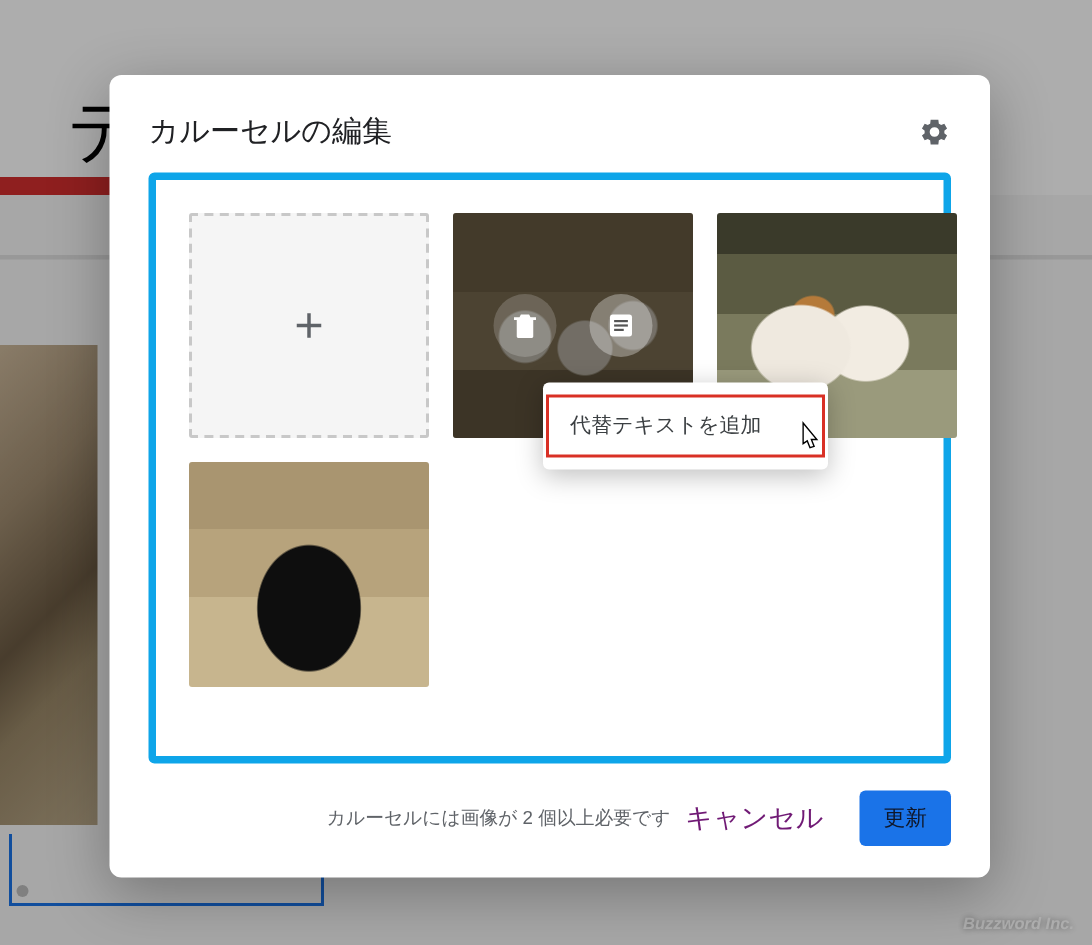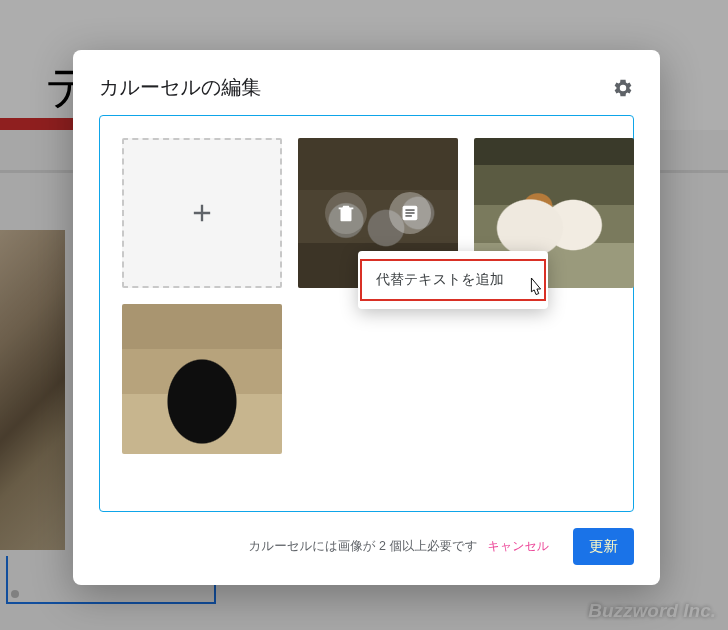--- a/index.html
+++ b/index.html
@@ -5,34 +5,34 @@
   * { box-sizing: border-box; margin: 0; padding: 0; }
   html, body { width: 728px; height: 630px; overflow: hidden; font-family: Arial, "Hiragino Sans", "Meiryo", sans-serif; }
   .stage { position: relative; width: 728px; height: 630px; background: #f7f7f7; }
   .bg-header { position: absolute; top: 0; left: 0; right: 0; height: 130px; background: #fff; }
   .bg-title { position: absolute; top: 55px; left: 45px; font-size: 48px; color: #000; font-weight: 300; }
   .bg-redbar { position: absolute; top: 118px; left: 0; width: 210px; height: 12px; background: #d32f2f; }
   .bg-grayline { position: absolute; top: 170px; left: 0; right: 0; height: 3px; background: #e0e0e0; }
   .bg-thumb { position: absolute; top: 230px; left: 0; width: 65px; height: 320px; background: linear-gradient(135deg,#cbb79a 0%,#a08c70 30%,#6b5a43 55%,#9a8868 70%,#b9a889 100%); }
   .bg-thumb-border { position: absolute; top: 556px; left: 6px; width: 210px; height: 48px; border: 2px solid #1a73e8; border-top: none; }
   .bg-dot { position: absolute; top: 590px; left: 11px; width: 8px; height: 8px; border-radius: 50%; background: #bdbdbd; }
-  .watermark { position: absolute; bottom: 8px; right: 12px; color: #fff; font-size: 19px; font-style: italic; font-weight: 600; text-shadow: 0 0 4px rgba(0,0,0,.4); }
+  .watermark { position: absolute; bottom: 8px; right: 12px; color: #fff; font-size: 11px; font-style: italic; font-weight: 600; text-shadow: 0 0 4px rgba(0,0,0,.4); }
 
   .overlay { position: absolute; inset: 0; background: rgba(0,0,0,0.32); }
 
   .dialog {
     position: absolute; top: 50px; left: 73px; width: 587px; height: 535px;
     background: #fff; border-radius: 8px; box-shadow: 0 10px 40px rgba(0,0,0,.3);
     padding: 24px 26px 20px 26px; display: flex; flex-direction: column;
   }
   .dlg-head { display: flex; align-items: center; justify-content: space-between; margin-bottom: 14px; }
   .dlg-title { font-size: 20px; color: #202124; }
   .gear { width: 22px; height: 22px; color: #5f6368; cursor: pointer; }
 
-  .grid-wrap { border: 1px solid #0ea5e9; border-radius: 4px; flex: 1; padding: 22px; position: relative; }
+  .grid-wrap { border: 5px solid #0ea5e9; border-radius: 4px; flex: 1; padding: 22px; position: relative; }
   .grid { display: grid; grid-template-columns: repeat(3, 160px); gap: 16px; }
   .tile { width: 160px; height: 150px; border-radius: 2px; position: relative; }
   .tile-add { border: 2px dashed #c8c8c8; background: #f5f5f5; display: flex; align-items: center; justify-content: center; cursor: pointer; }
   .tile-add svg { width: 28px; height: 28px; color: #5f6368; }
 
   .tile-img { overflow: hidden; }
   .img-sheep { width:100%; height:100%; background:
     radial-gradient(circle at 30% 55%, #d8d2c4 0 12%, transparent 13%),
     radial-gradient(circle at 55% 60%, #cfc7b8 0 14%, transparent 15%),
     radial-gradient(circle at 75% 50%, #d5cdbd 0 11%, transparent 12%),
@@ -62,22 +62,22 @@
   }
   .pop-item { padding:14px 18px; font-size:14px; color:#3c4043; cursor:pointer; }
   .pop-item.hl { outline:2px solid #d93025; outline-offset:-4px; }
 
   .cursor { position:absolute; top:160px; left:425px; z-index:6; pointer-events:none; }
   .cursor svg { width:22px; height:26px; }
 
   .dlg-foot { display:flex; align-items:center; justify-content:flex-end; margin-top:16px; }
   .foot-note { font-size:12.5px; color:#5f6368; }
   .foot-btns { display:flex; gap:14px; align-items:center; }
-  .btn-cancel { background:none; border:none; color:#ec4899; font-size:12px; padding:8px 10px; cursor:pointer; }
-  .btn-update { background:#1a73e8; border:none; color:#fef9c3; font-size:14.5px; padding:9px 16px; border-radius:4px; cursor:pointer; }
+  .btn-cancel { background:none; border:none; color:#701a75; font-size:18px; padding:8px 10px; cursor:pointer; }
+  .btn-update { background:#1a73e8; border:none; color:#0f172a; font-size:14.5px; padding:9px 16px; border-radius:4px; cursor:pointer; }
 </style>
 </head>
 <body>
 
 <div class="stage">
   <div class="bg-header"></div>
   <div class="bg-title">テ</div>
   <div class="bg-redbar"></div>
   <div class="bg-grayline"></div>
   <div class="bg-thumb"></div>

